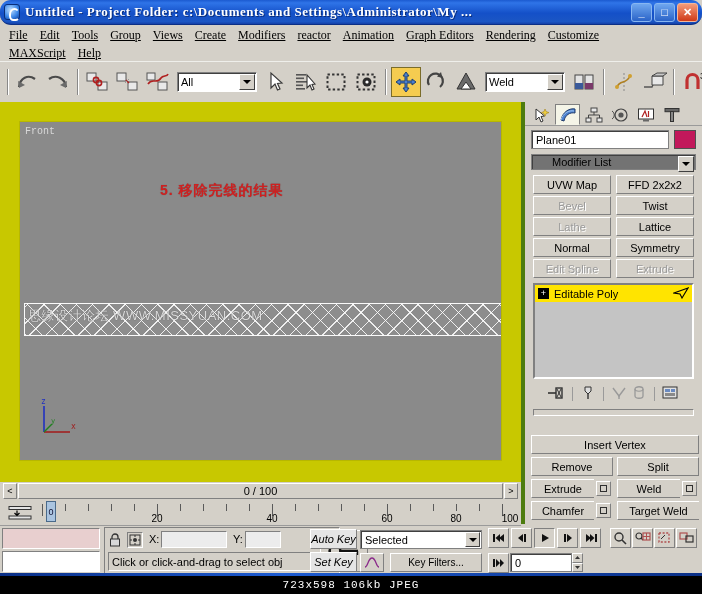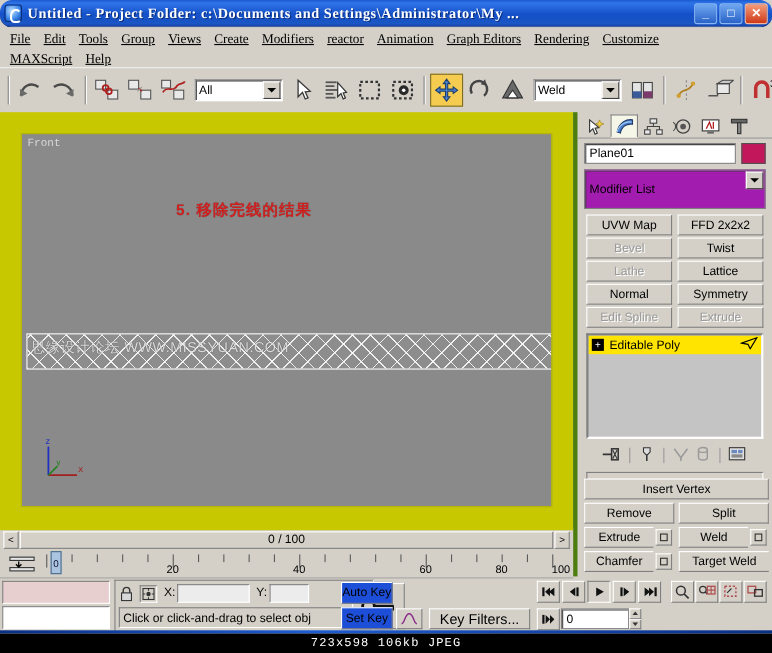--- a/index.html
+++ b/index.html
@@ -160,23 +160,23 @@
   }
   .cp-tab.sel { background:#f5f5e8; border:1px solid #808080; border-bottom-color:#f5f5e8; }
   .cp-namerow { display:flex; align-items:center; padding: 4px 6px 2px 6px; gap: 5px; }
   .cp-name {
     flex: 1; height: 19px; background: #fff;
     border: 1px solid #808080; box-shadow: inset 1px 1px 0 #404040;
     display:flex; align-items:center; padding-left: 4px; font-size: 11px;
   }
   .cp-swatch { width: 22px; height: 19px; border: 1px solid #505050; background: #c2185b; }
   .cp-modlist {
-    margin: 3px 6px 0 6px; height: 36px; background: #a21caf;
+    margin: 3px 6px 0 6px; height: 16px; background: #737373;
     border: 1px solid #808080; box-shadow: inset 1px 1px 0 #404040;
-    display:flex; align-items:center; padding-left: 4px; font-size: 11px;
+    display:flex; align-items:center; padding-left: 20px; font-size: 11px;
     position: relative;
   }
   .cp-modlist .arrow {
     position:absolute; right:1px; top:1px; width:16px; height:16px;
     background:#d4d0c8; border:1px solid #fff; border-right-color:#404040;border-bottom-color:#404040;
     display:flex; align-items:center; justify-content:center;
   }
   .btn-grid {
     margin: 5px 8px 0 8px;
     display: grid; grid-template-columns: 1fr 1fr; gap: 2px 5px;
@@ -282,41 +282,41 @@
     position:absolute; left:3px; top:24px; width: 212px; height:19px;
     background:#d4d0c8; border:1px solid; border-color:#808080 #fff #fff #808080;
     display:flex;align-items:center;padding-left:3px; font-size:11px; overflow:hidden; white-space:nowrap;
   }
   .keybtn {
     position:absolute; left:215px; top:2px; width: 48px; height:42px;
     background:#d4d0c8; border:1px solid; border-color:#fff #808080 #808080 #fff;
     display:flex;align-items:center;justify-content:center;
   }
   .autokey {
-    position:absolute; left:310px; width: 47px; height:20px; background:#1d4ed8;
+    position:absolute; left:310px; width: 47px; height:20px; background:#e5e5e5;
     border:1px solid; border-color:#fff #808080 #808080 #fff;
-    display:flex;align-items:center;justify-content:center; font-size:11px;
+    display:flex;align-items:center;justify-content:center; font-size:11px;font-style:italic;
   }
   .selcombo {
     position:absolute; left:360px; top:4px; width: 122px; height:19px; background:#fff;
     border:1px solid #808080; box-shadow: inset 1px 1px 0 #404040;
     display:flex; align-items:center; padding-left:4px; font-size:11px; position:absolute;
   }
   .selcombo .arrow { position:absolute; right:1px; top:1px; width:15px;height:15px;
       background:#d4d0c8;border:1px solid #fff;border-right-color:#404040;border-bottom-color:#404040;
       display:flex;align-items:center;justify-content:center;}
   .curvebtn {
     position:absolute; left:360px; top:27px; width: 24px; height:19px;
     background:#d4d0c8; border:1px solid; border-color:#fff #808080 #808080 #fff;
     display:flex;align-items:center;justify-content:center;
   }
   .keyfilters {
     position:absolute; left:390px; top:27px; width: 92px; height:19px;
     background:#d4d0c8; border:1px solid; border-color:#fff #808080 #808080 #fff;
-    display:flex;align-items:center;justify-content:center;font-size:13px;
+    display:flex;align-items:center;justify-content:center;font-size:10px;
   }
   .playrow { position:absolute; left:488px; top:2px; display:flex; align-items:center; gap:2px; }
   .pbtn {
     width:21px;height:20px;background:#d4d0c8;
     border:1px solid; border-color:#fff #808080 #808080 #fff;
     display:flex;align-items:center;justify-content:center;
   }
   .pbtn.on { border-color:#808080 #fff #fff #808080; }
   .navrow { position:absolute; left:610px; top:2px; display:flex; align-items:center; gap:1px; }
   .nbtn { width:21px;height:20px;background:#d4d0c8;
@@ -774,20 +774,26 @@
           <circle cx="8" cy="9" r="5.4" fill="none" stroke="#111" stroke-width="2.6"></circle>
           <path d="M13 9 L31 9" stroke="#111" stroke-width="2.6"></path>
           <path d="M25 9 L25 14 M30 9 L30 13" stroke="#111" stroke-width="2.4"></path>
         </svg>
       </div>
     </div>
 
     <div class="autokey" style="top:3px;">Auto Key</div>
     <div class="autokey" style="top:26px;">Set Key</div>
 
+    <div class="selcombo">
+      <span>Selected</span>
+      <span class="arrow">
+          <i class="caret-dn"></i>
+        </span>
+    </div>
     <div class="curvebtn">
       <svg width="16" height="13" viewBox="0 0 16 13">
         <path d="M1 11 C4 11 4 2 8 2 C12 2 12 11 15 11" stroke="#8a2a8a" stroke-width="1.3" fill="none"></path>
       </svg>
     </div>
     <div class="keyfilters">Key Filters...</div>
 
     <div class="playrow">
       <div class="pbtn">
         <svg width="14" height="12" viewBox="0 0 14 12">

